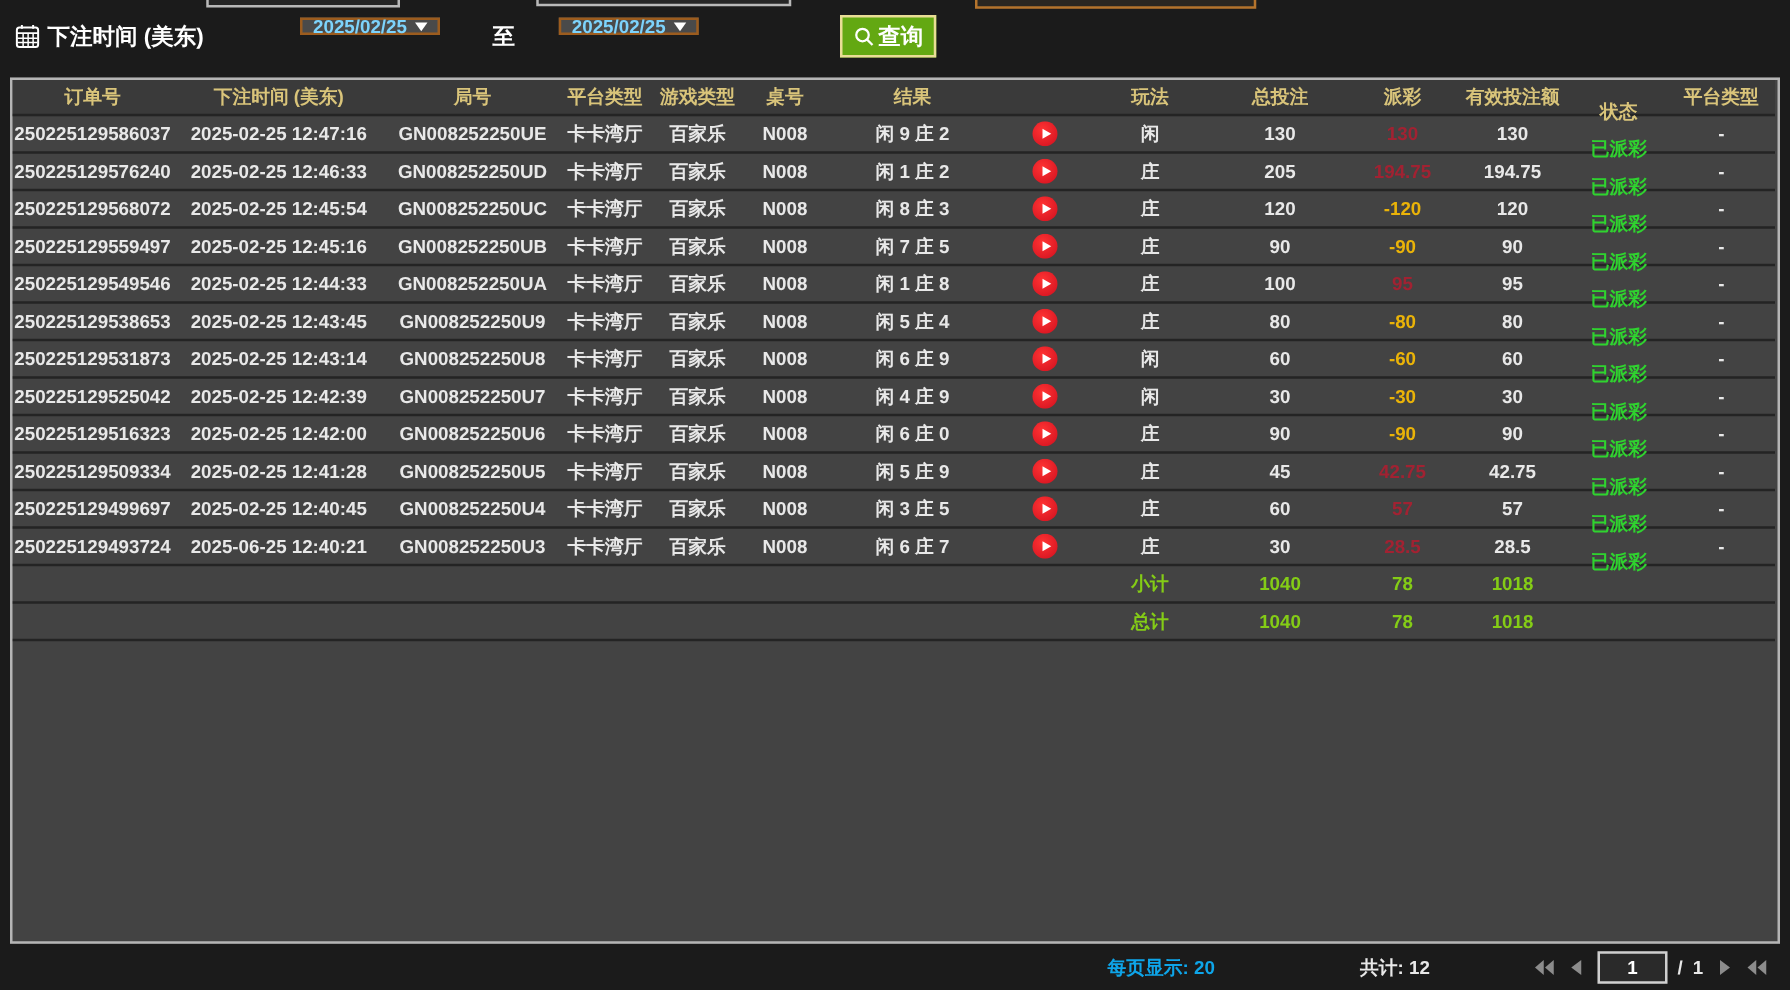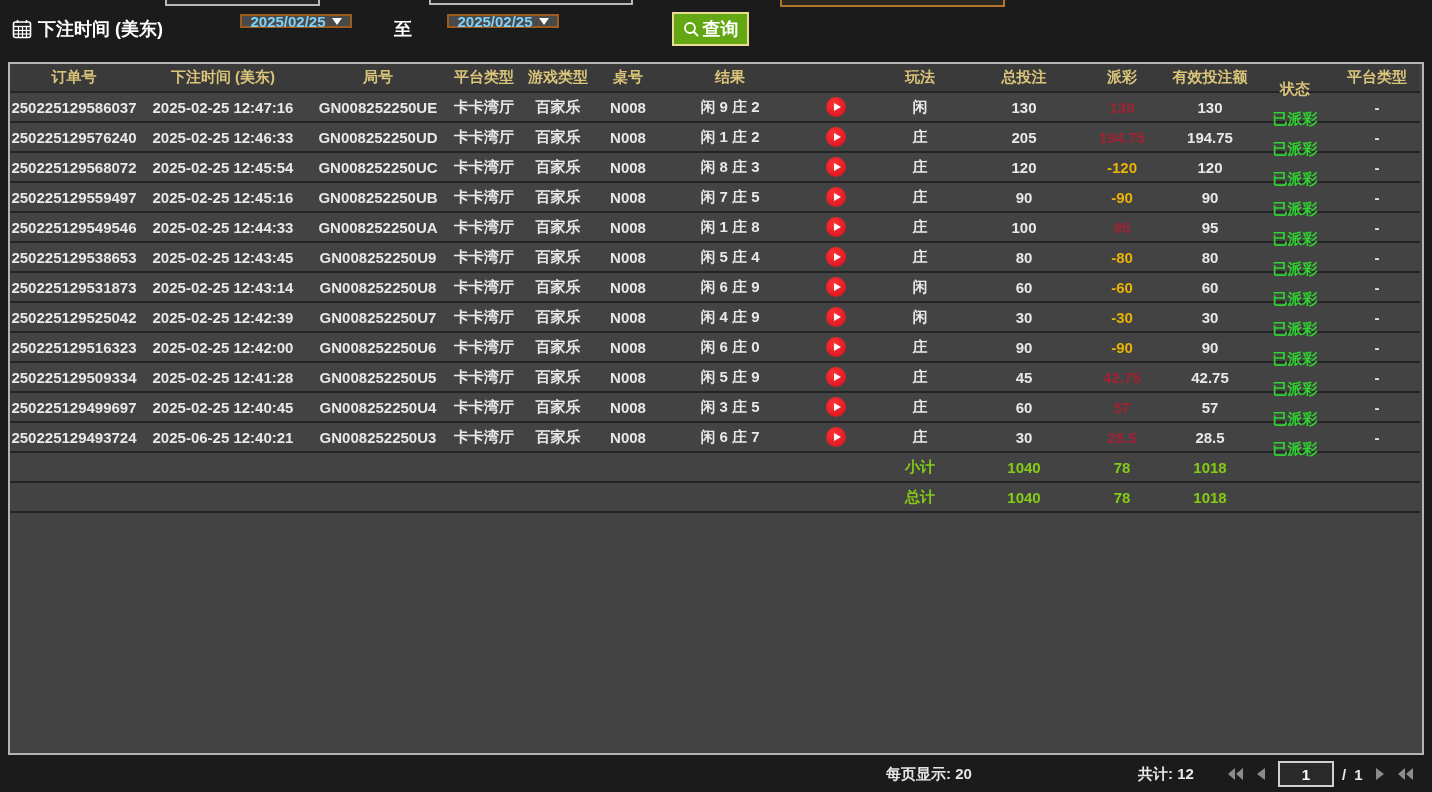--- a/index.html
+++ b/index.html
@@ -44,22 +44,22 @@
   .pay-win { color:#a12232; }
   .pay-loss { color:#eab308; }
   .status-paid { color:#2fd32f;text-align:center; }
   .replay-btn { width:20px; height:20px; border-radius:50%; background:radial-gradient(circle at 40% 35%, #ff3333, #cf0f1e);
     margin:0 auto; display:flex; align-items:center; justify-content:center; cursor:pointer; }
   .replay-tri { width:0; height:0; border-top:4px solid transparent; border-bottom:4px solid transparent;
     border-left:7px solid #fff; margin-left:2px; }
   .totals .cell { color:#84cc16; }
   
   .page-bar { position:absolute; left:0; top:757px; width:100%; height:35px; font-size:15px; font-weight:bold; }
-  .per-page { position:absolute; left:886px; top:8px; color:#e5e5e5; }
-  .total-count { position:absolute; left:1138px; top:8px; color:#e8e8e8; }
+  .per-page { position:absolute; left:886px; top:8px; color:#0ea5e9; }
+  .total-count { position:absolute; left:1088px; top:8px; color:#e8e8e8; }
   .pager { position:absolute; left:1226px; top:4px; display:flex; align-items:center; gap:8px; }
   .pg-arrow { width:18px; height:16px; cursor:pointer; }
   .page-input { width:56px; height:26px; background:#2a2a2a; border:2px solid #cfcfcf; color:#fff;
     text-align:center; font-size:15px; font-weight:bold; font-family:inherit; }
   .page-sep, .page-total { color:#e8e8e8; }
 </style>
 </head>
 <body>
 
 <div class="filter-bar">

